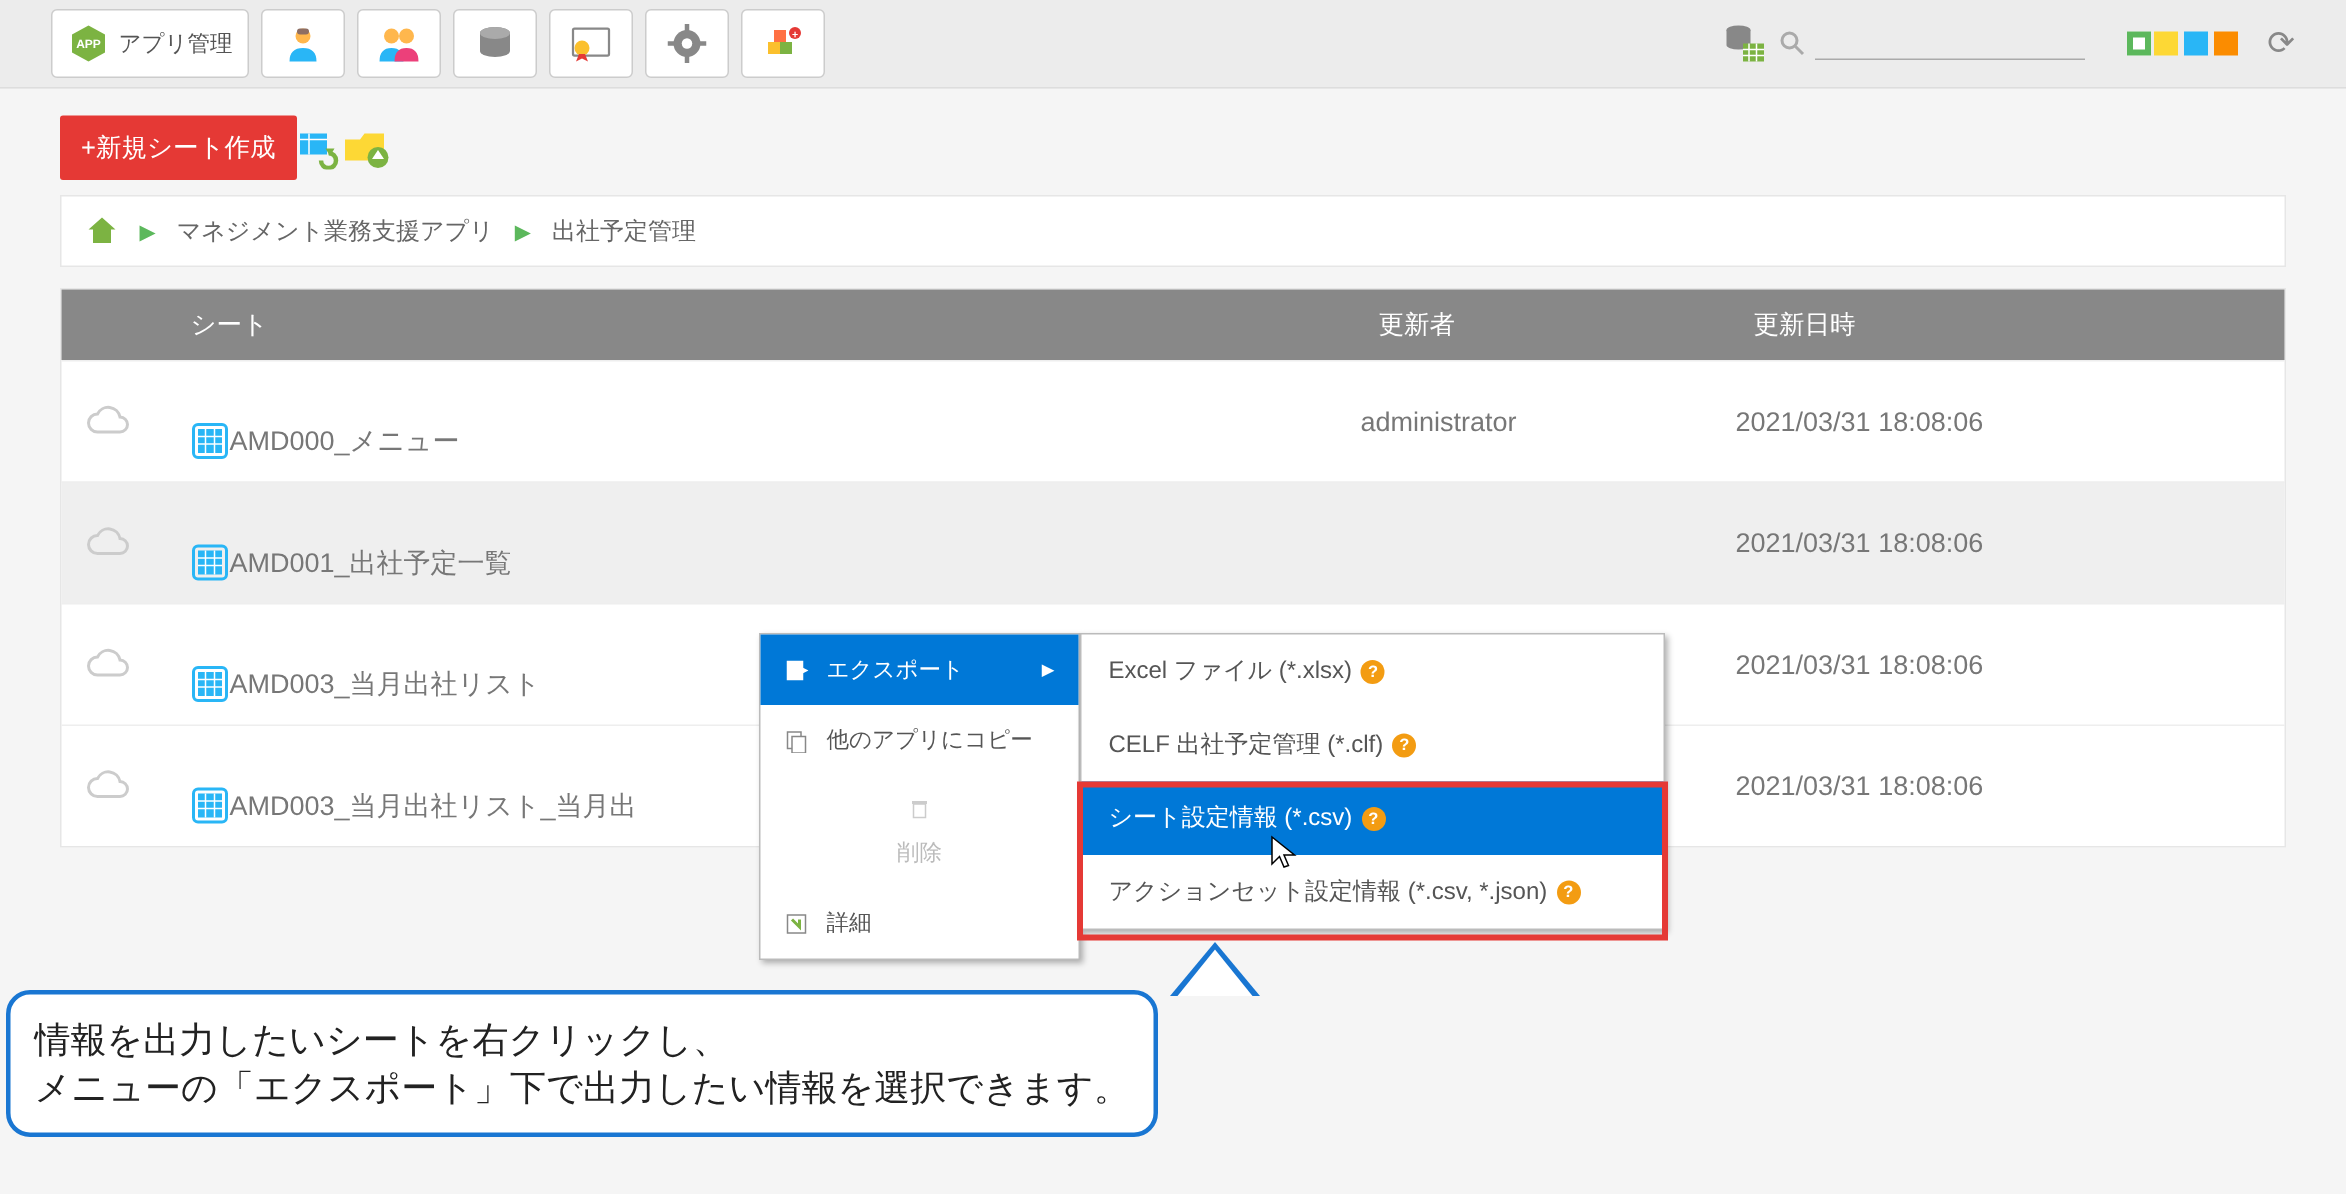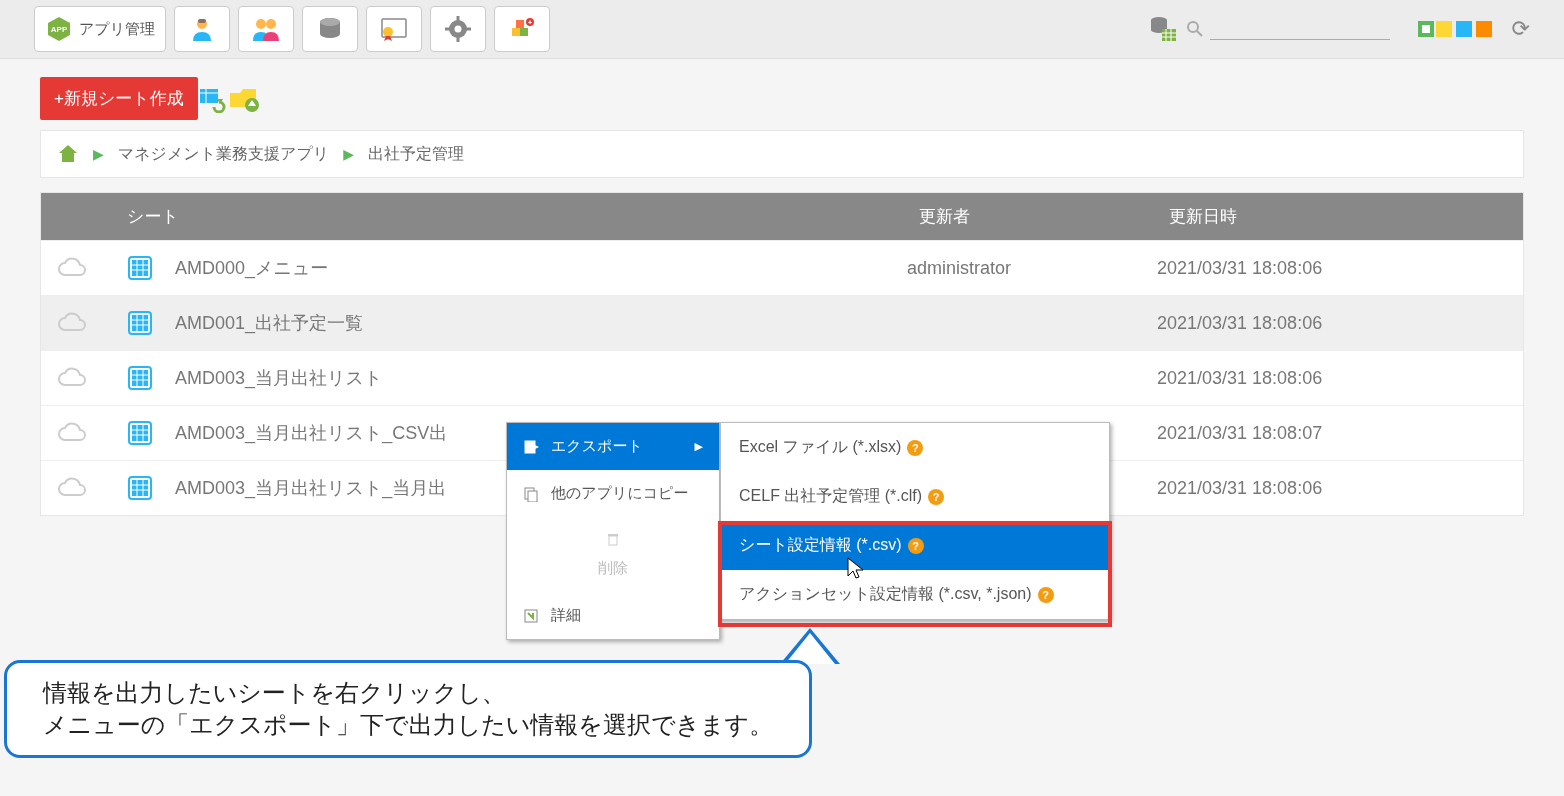--- a/index.html
+++ b/index.html
@@ -25,37 +25,37 @@
 .crumb-txt { font-size:16px; color:#666; }
 .tri { color:#5cb85c; font-size:14px; }
 
 
 .tbl { margin:14px 40px 0; border:1px solid #e6e6e6; background:#fff; }
 .thead { background:#888; color:#fff; display:flex; padding:12px 16px; font-size:17px;align-items:flex-end; }
 .thead .c1 { width:70px; } .thead .c2 { width:780px; } .thead .c3 { width:250px;margin-left:12px; } .thead .c4 { flex:1; }
 .trow { display:flex; align-items:center; padding:14px 16px; border-top:1px solid #eee; font-size:18px; color:#777; }
 .trow.sel { background:#efefef; }
 .trow .c1 { width:70px; display:flex; align-items:center; gap:8px; }
-.trow .c2 { width:780px; display:flex; align-items:center; gap:22px; }
+.trow .c2 { width:780px; display:flex; align-items:center; gap:0;margin-top:26px; }
 .trow .c3 { width:250px; } .trow .c4 { flex:1; }
 
 
 .ctx1 { position:absolute; left:506px; top:422px; width:214px; background:#fff; border:1px solid #bbb; box-shadow:2px 2px 4px rgba(0,0,0,.3); z-index:5; }
 .ctx1 .mi { padding:14px 16px; display:flex; align-items:center; gap:12px; font-size:15px; color:#555; cursor:pointer; }
 .ctx1 .mi.hl { background:#0078d7; color:#ffffff; }
 .ctx1 .mi.dis { color:#bbb;flex-direction:column; }
 .ctx1 .mi .arrow { margin-left:auto; font-size:11px; }
 
 .ctx2 { position:absolute; left:720px; top:422px; width:390px; background:#fff; border:1px solid #bbb; box-shadow:2px 2px 4px rgba(0,0,0,.3); z-index:5; }
 .ctx2 .mi { padding:14px 18px; font-size:16px; color:#555; cursor:pointer; display:flex; align-items:center; gap:6px; }
 .ctx2 .mi.hl { background:#0078d7; color:#fff; }
 .red-box { position:absolute; left:718px; top:521px; width:394px; height:106px; border:4px solid #e53935; z-index:6; pointer-events:none; }
 
 
-.callout { position:absolute; left:4px; top:660px; background:#fff; border:3px solid #1976d2; border-radius:16px; padding:14px 36px; font-size:24px; color:#222; z-index:7; }
+.callout { position:absolute; left:4px; top:660px; background:#fff; border:3px solid #1976d2; border-radius:16px; padding:14px 16px; font-size:24px; color:#222; z-index:7; }
 .callout-tail { position:absolute; left:780px; top:628px; width:0; height:0; border-left:30px solid transparent; border-right:30px solid transparent; border-bottom:36px solid #1976d2; z-index:6; }
 .callout-tail::after { content:''; position:absolute; left:-25px; top:5px; border-left:25px solid transparent; border-right:25px solid transparent; border-bottom:31px solid #fff; }
 
 .help-ic { display:inline-flex; width:16px; height:16px; border-radius:50%; background:#f39c12; color:#fff; font-size:11px; font-weight:bold; align-items:center; justify-content:center; }
 .cursor { position:absolute; left:846px; top:556px; z-index:8; font-size:20px; color:#000; }
 
 
 svg { display:block; }
 </style>
 </head>
@@ -247,40 +247,20 @@
         </div>
         <div class="c2">
           <svg width="26" height="26" viewBox="0 0 26 26">
             <rect x="2" y="2" width="22" height="22" rx="3" fill="none" stroke="#29b6f6" stroke-width="2"></rect>
             <rect x="5" y="5" width="16" height="16" fill="#29b6f6"></rect>
             <line x1="5" y1="10" x2="21" y2="10" stroke="#fff"></line>
             <line x1="5" y1="15" x2="21" y2="15" stroke="#fff"></line>
             <line x1="10" y1="5" x2="10" y2="21" stroke="#fff"></line>
             <line x1="16" y1="5" x2="16" y2="21" stroke="#fff"></line>
           </svg>
-          <span>AMD003_当月出社リスト_CSV出</span>
-        </div>
-        <div class="c3"></div>
-        <div class="c4">2021/03/31 18:08:07</div>
-      </div>
-      <div class="trow">
-        <div class="c1">
-          <svg width="30" height="22" viewBox="0 0 30 22">
-            <path d="M8 18 a6 6 0 0 1 0 -12 a8 8 0 0 1 15 2 a5 5 0 0 1 0 10 Z" fill="none" stroke="#ccc" stroke-width="2"></path>
-          </svg>
-        </div>
-        <div class="c2">
-          <svg width="26" height="26" viewBox="0 0 26 26">
-            <rect x="2" y="2" width="22" height="22" rx="3" fill="none" stroke="#29b6f6" stroke-width="2"></rect>
-            <rect x="5" y="5" width="16" height="16" fill="#29b6f6"></rect>
-            <line x1="5" y1="10" x2="21" y2="10" stroke="#fff"></line>
-            <line x1="5" y1="15" x2="21" y2="15" stroke="#fff"></line>
-            <line x1="10" y1="5" x2="10" y2="21" stroke="#fff"></line>
-            <line x1="16" y1="5" x2="16" y2="21" stroke="#fff"></line>
-          </svg>
           <span>AMD003_当月出社リスト_当月出</span>
         </div>
         <div class="c3"></div>
         <div class="c4">2021/03/31 18:08:06</div>
       </div>
     </div>
 </div>
 
 <div class="ctx1">
   <div class="mi hl">

